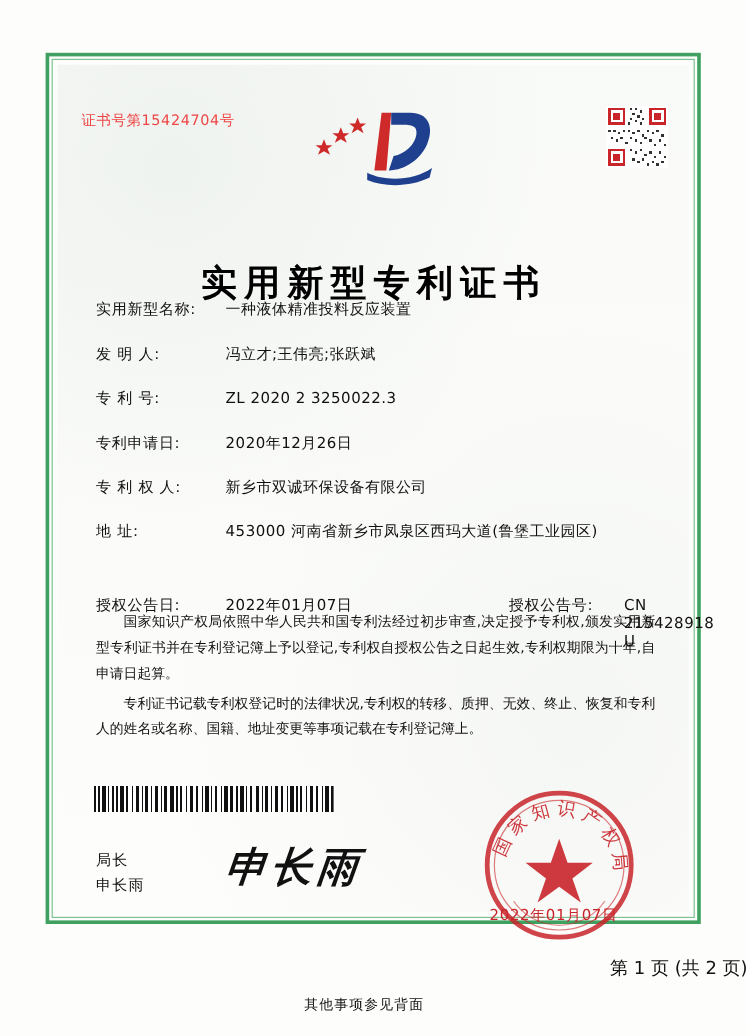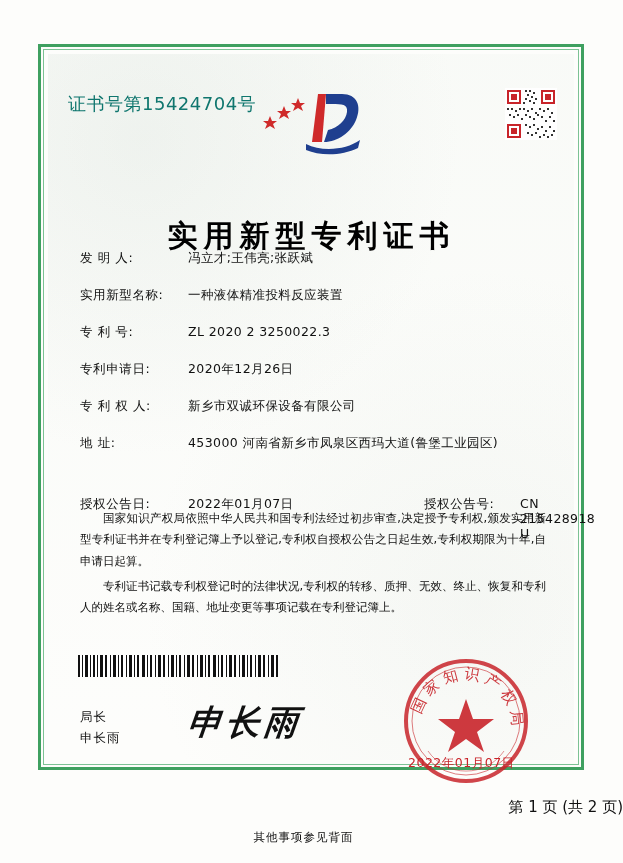--- a/index.html
+++ b/index.html
@@ -48,23 +48,23 @@
     background:
       radial-gradient(circle at 18% 12%, rgba(190,205,195,0.18), rgba(255,255,255,0) 42%),
       radial-gradient(circle at 82% 78%, rgba(200,212,200,0.14), rgba(255,255,255,0) 48%),
       linear-gradient(180deg, rgba(245,248,244,0.55), rgba(255,255,255,0.1));
     pointer-events: none;
   }
 
   .cert-number {
     position: absolute;
     left: 68px; top: 92px;
-    font-size: 18px;
+    font-size: 12px;
     letter-spacing: 0.5px;
-    color: #0f766e;
+    color: #ef4444;
   }
 
   
   .qr {
     position: absolute;
     right: 66px; top: 88px;
     width: 52px; height: 52px;
   }
   .qr svg { display:block; }
 
@@ -291,26 +291,26 @@
       <path d="M64,8 L80,8 C95,8 100,20 94,34 C89,46 76,56 62,56 L66,44 C76,42 84,34 85,26 C86,18 80,18 70,18 L64,18 Z" fill="#1f3f8f"></path>
 
       <path d="M44,58 C60,66 84,64 98,54 L96,62 C80,70 58,70 44,64 Z" fill="#1f3f8f"></path>
     </svg>
   </div>
 
   <div class="title">实用新型专利证书</div>
 
   <div class="fields">
     <div class="field-row">
+      <div class="field-label">实用新型名称:</div>
+      <div class="field-value">一种液体精准投料反应装置</div>
+    </div>
+    <div class="field-row">
       <div class="field-label">发 明 人:</div>
       <div class="field-value">冯立才;王伟亮;张跃斌</div>
-    </div>
-    <div class="field-row">
-      <div class="field-label">实用新型名称:</div>
-      <div class="field-value">一种液体精准投料反应装置</div>
     </div>
     <div class="field-row">
       <div class="field-label">专 利 号:</div>
       <div class="field-value">ZL 2020 2 3250022.3</div>
     </div>
     <div class="field-row">
       <div class="field-label">专利申请日:</div>
       <div class="field-value">2020年12月26日</div>
     </div>
     <div class="field-row">

